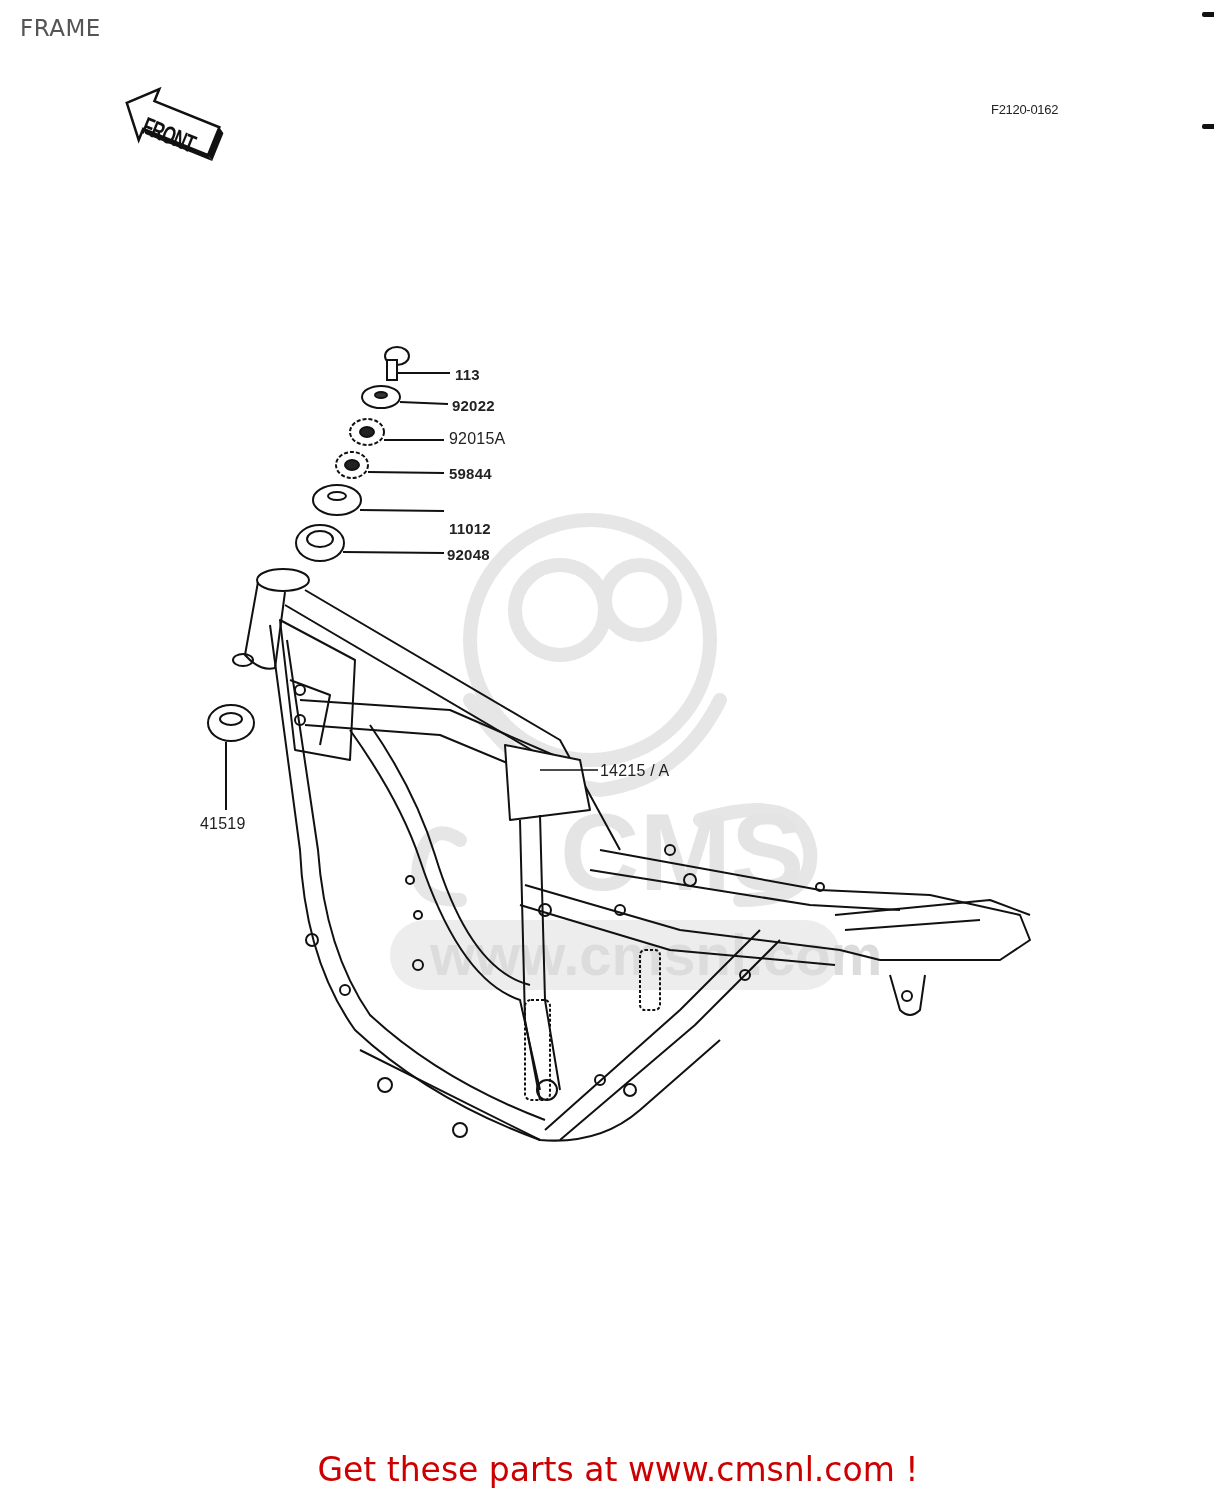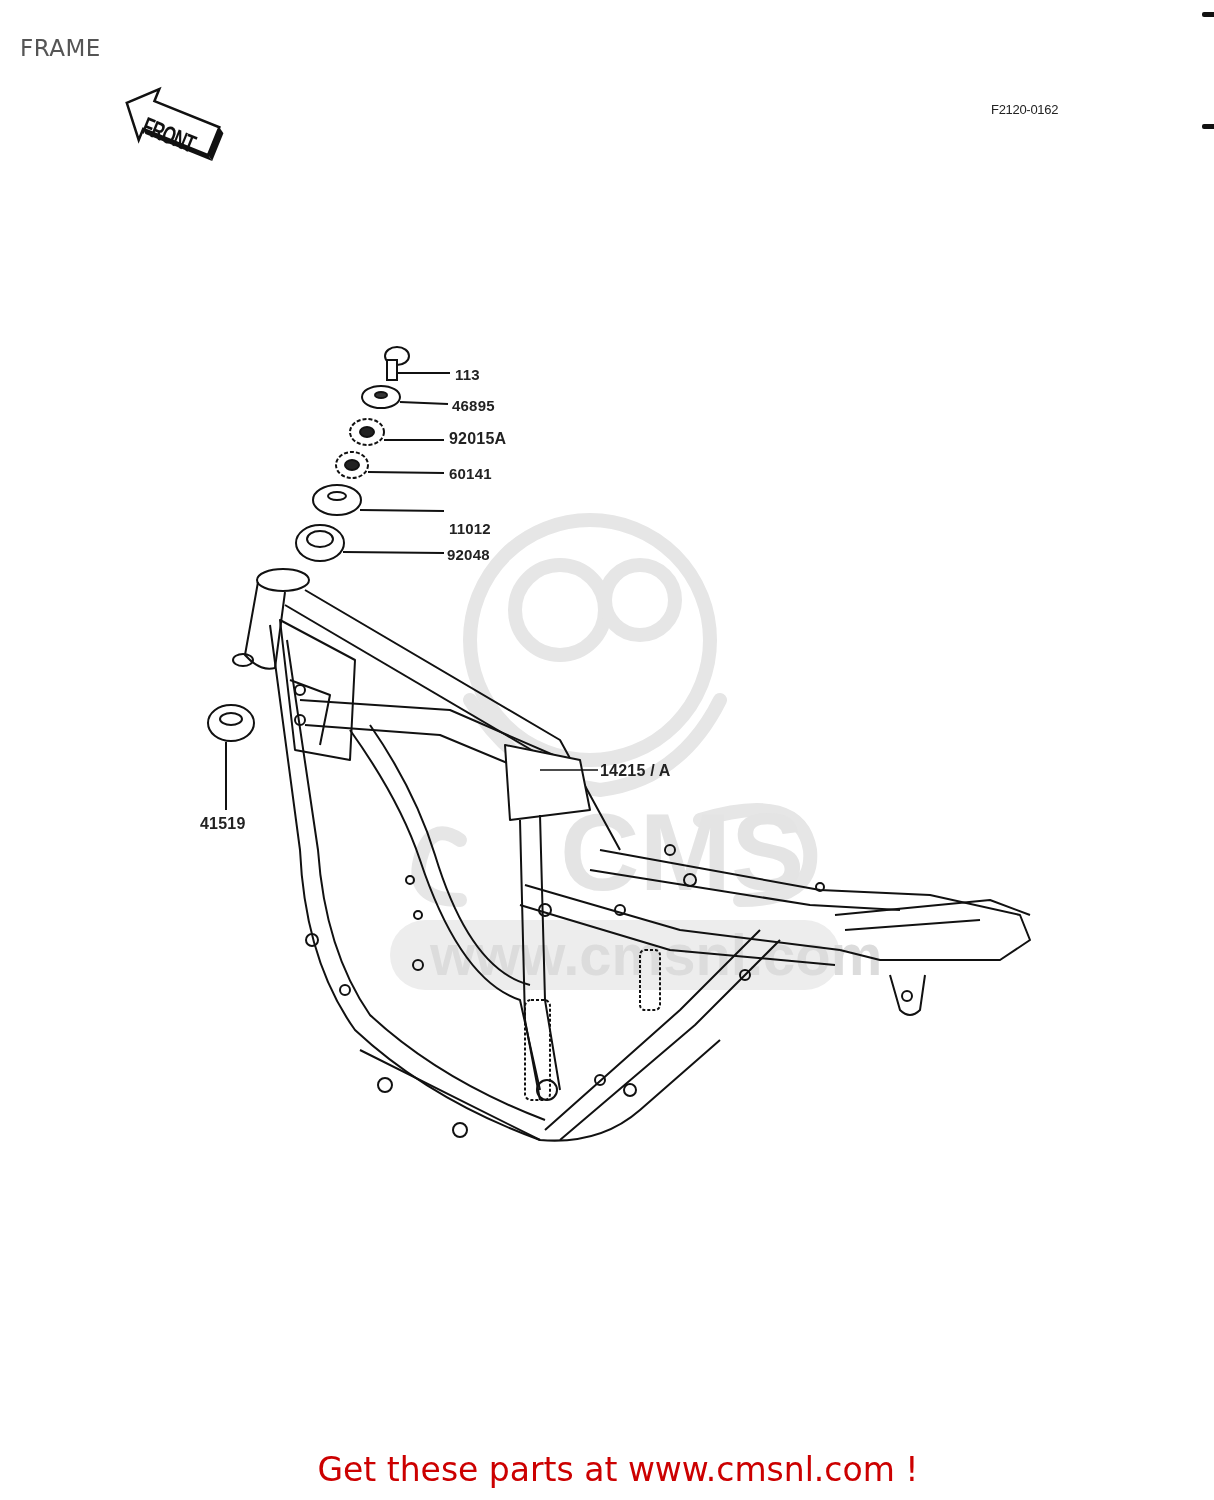--- a/index.html
+++ b/index.html
@@ -1,22 +1,22 @@
 <!DOCTYPE html>
 <html><head>
 <meta charset="utf-8">
 <style>
   html, body { margin:0; padding:0; background:#ffffff; }
   body { width:1214px; height:1500px; position:relative; overflow:hidden; font-family:"Liberation Sans", sans-serif; }
-  .title { position:absolute; left:20px; top:15px; font-family:"DejaVu Sans", sans-serif; font-size:23px; color:#555555; letter-spacing:0.5px;margin-top:20px; }
+  .title { position:absolute; left:20px; top:15px; font-family:"DejaVu Sans", sans-serif; font-size:23px; color:#555555; letter-spacing:0.5px; }
   .ref { position:absolute; left:991px; top:74px; font-family:"Liberation Sans", sans-serif; font-size:13px; color:#222; letter-spacing:-0.3px;margin-top:28px; }
   .edge-mark { position:absolute; right:0; width:12px; height:5px; background:#111; border-radius:2px 0 0 2px; }
   .diagram { position:absolute; left:0; top:0; }
   .label { position:absolute; font-family:"Liberation Sans", sans-serif; font-size:15px; font-weight:bold; color:#222; letter-spacing:0.2px;text-align:center; }
-  .label.light { font-weight:bold; font-size:16px; }
+  .label.light { font-weight:normal; font-size:16px; }
   .footer { position:absolute; left:0; width:1214px; top:1450px; text-align:center; font-family:"DejaVu Sans", sans-serif; font-size:33px; color:#cc0000;padding-left:11px; }
   .footer a { color:#cc0000; text-decoration:none; }
 </style>
 </head>
 <body>
 
 <div class="title">FRAME</div>
 <div class="ref">F2120-0162</div>
 <div class="edge-mark" style="top:12px"></div>
 <div class="edge-mark" style="top:124px"></div>
@@ -151,23 +151,23 @@
     <circle cx="630" cy="1090" r="6"></circle>
     <circle cx="600" cy="1080" r="5"></circle>
     <circle cx="300" cy="690" r="5"></circle>
     <circle cx="300" cy="720" r="5"></circle>
   </g>
 
   <line x1="540" y1="770" x2="598" y2="770" stroke="#111" stroke-width="1.5"></line>
 </svg>
 
 <div class="label" style="left:455px;top:366px">113</div>
-<div class="label" style="left:452px;top:397px">46895</div>
+<div class="label" style="left:452px;top:397px">92022</div>
 <div class="label light" style="left:449px;top:430px">92015A</div>
-<div class="label" style="left:449px;top:465px">60141</div>
+<div class="label" style="left:449px;top:465px">59844</div>
 <div class="label" style="left:449px;top:520px">11012</div>
 <div class="label" style="left:447px;top:546px">92048</div>
 <div class="label light" style="left:600px;top:762px">14215 / A</div>
 <div class="label light" style="left:200px;top:815px">41519</div>
 
 <div class="footer">
   <a>Get these parts at www.cmsnl.com !</a>
 </div>
 
 </body></html>

